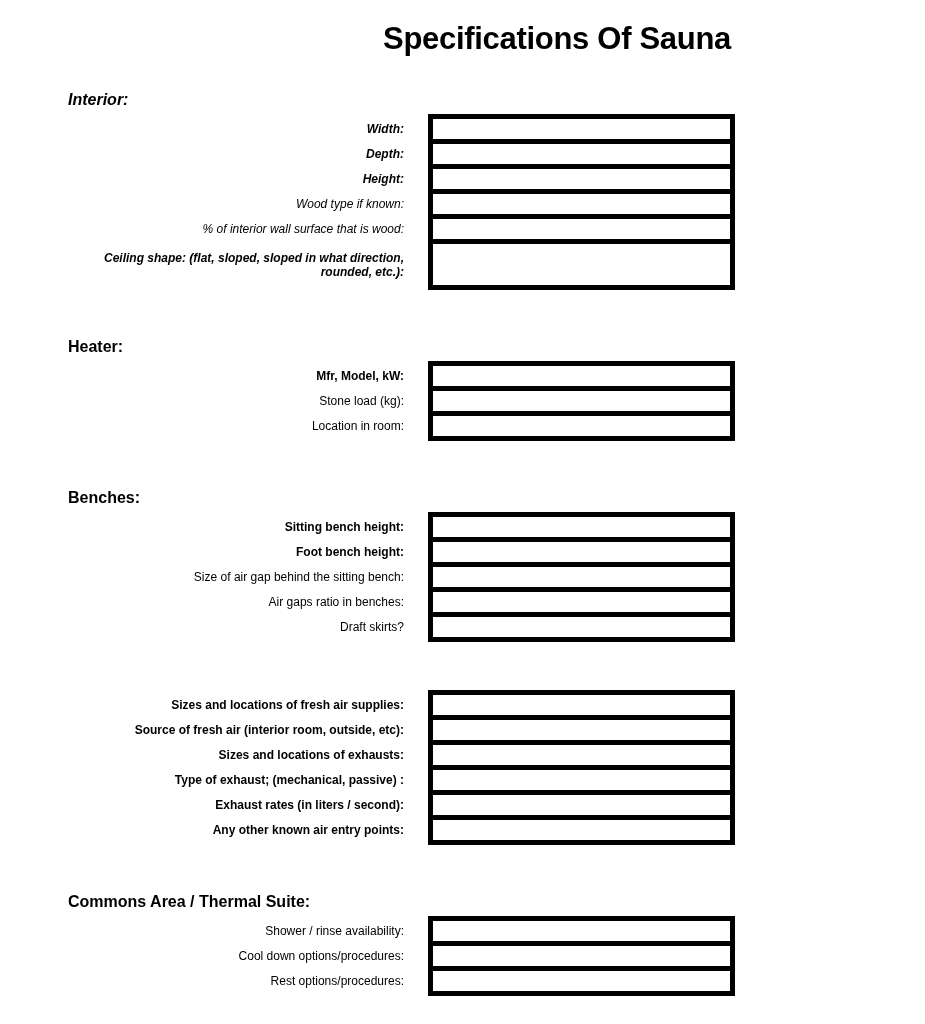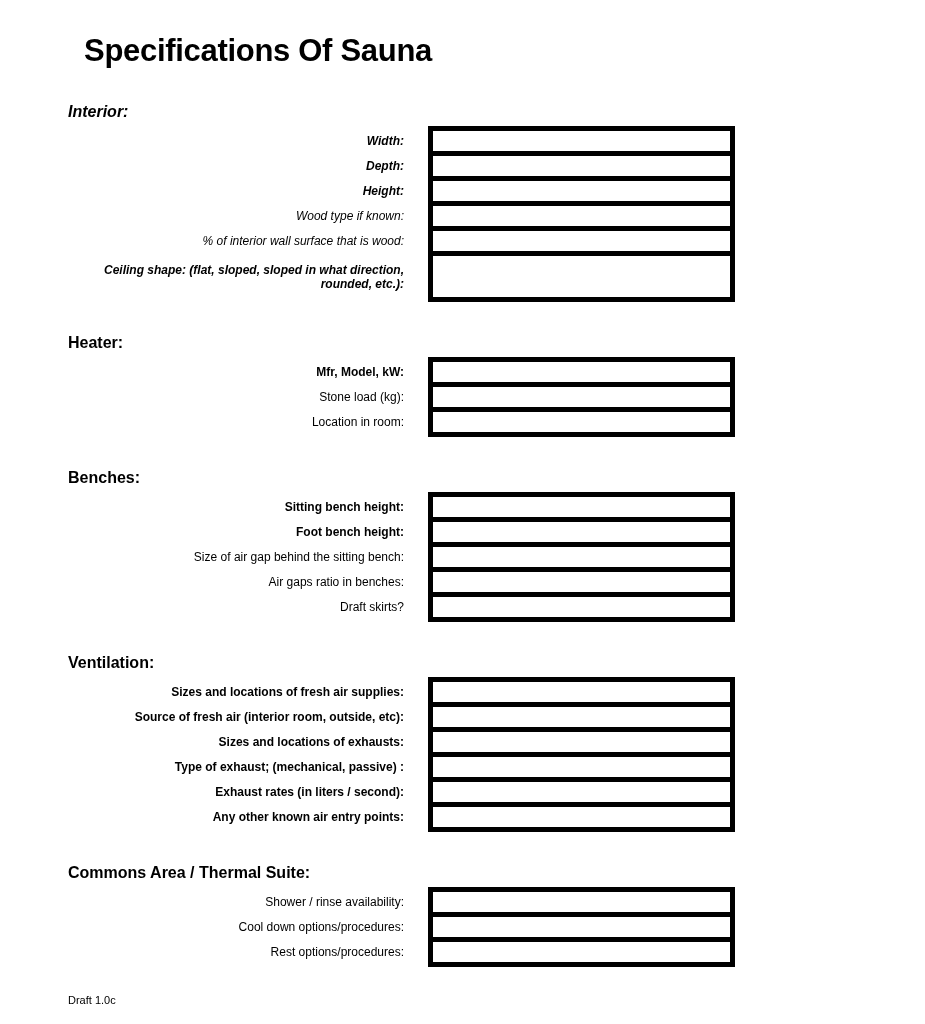--- a/index.html
+++ b/index.html
@@ -14,29 +14,29 @@
     height: 1024px;
     background: #ffffff;
     position: relative;
     overflow: hidden;
   }
   .content {
     margin-left: 68px;
     width: 667px;
   }
   .title {
-    margin: 16px;
+    margin: 4px;
     padding-top: 16px;
     font-size: 31px;
     line-height: 38px;
     font-weight: 700;
-    text-align: left;
+    text-align: right;
     letter-spacing: -0.3px;
   }
-  .spec-section { margin-top: 32px; }
+  .spec-section { margin-top: 48px; }
   .spec-section.first { margin-top: 33px; font-style: italic; }
   .section-heading {
     margin: 0 0 5px 0;
     font-size: 16px;
     line-height: 18px;
     font-weight: 700;
   }
   .rows { width: 667px; }
   .field-row {
     display: flex;
@@ -190,21 +190,20 @@
   <div class="field-row">
     <div class="field-label">
                 <span>Draft skirts?</span>
               </div>
     <div class="field-box"></div>
   </div>
 </div>
   </section>
 
   <section class="spec-section">
-    <h2 class="section-heading">Ventilation:</h2>
     <div class="rows">
   <div class="field-row">
     <div class="field-label">
                 <span class="bold">Sizes and locations of fresh air supplies:</span>
               </div>
     <div class="field-box"></div>
   </div>
 
   <div class="field-row">
     <div class="field-label">

